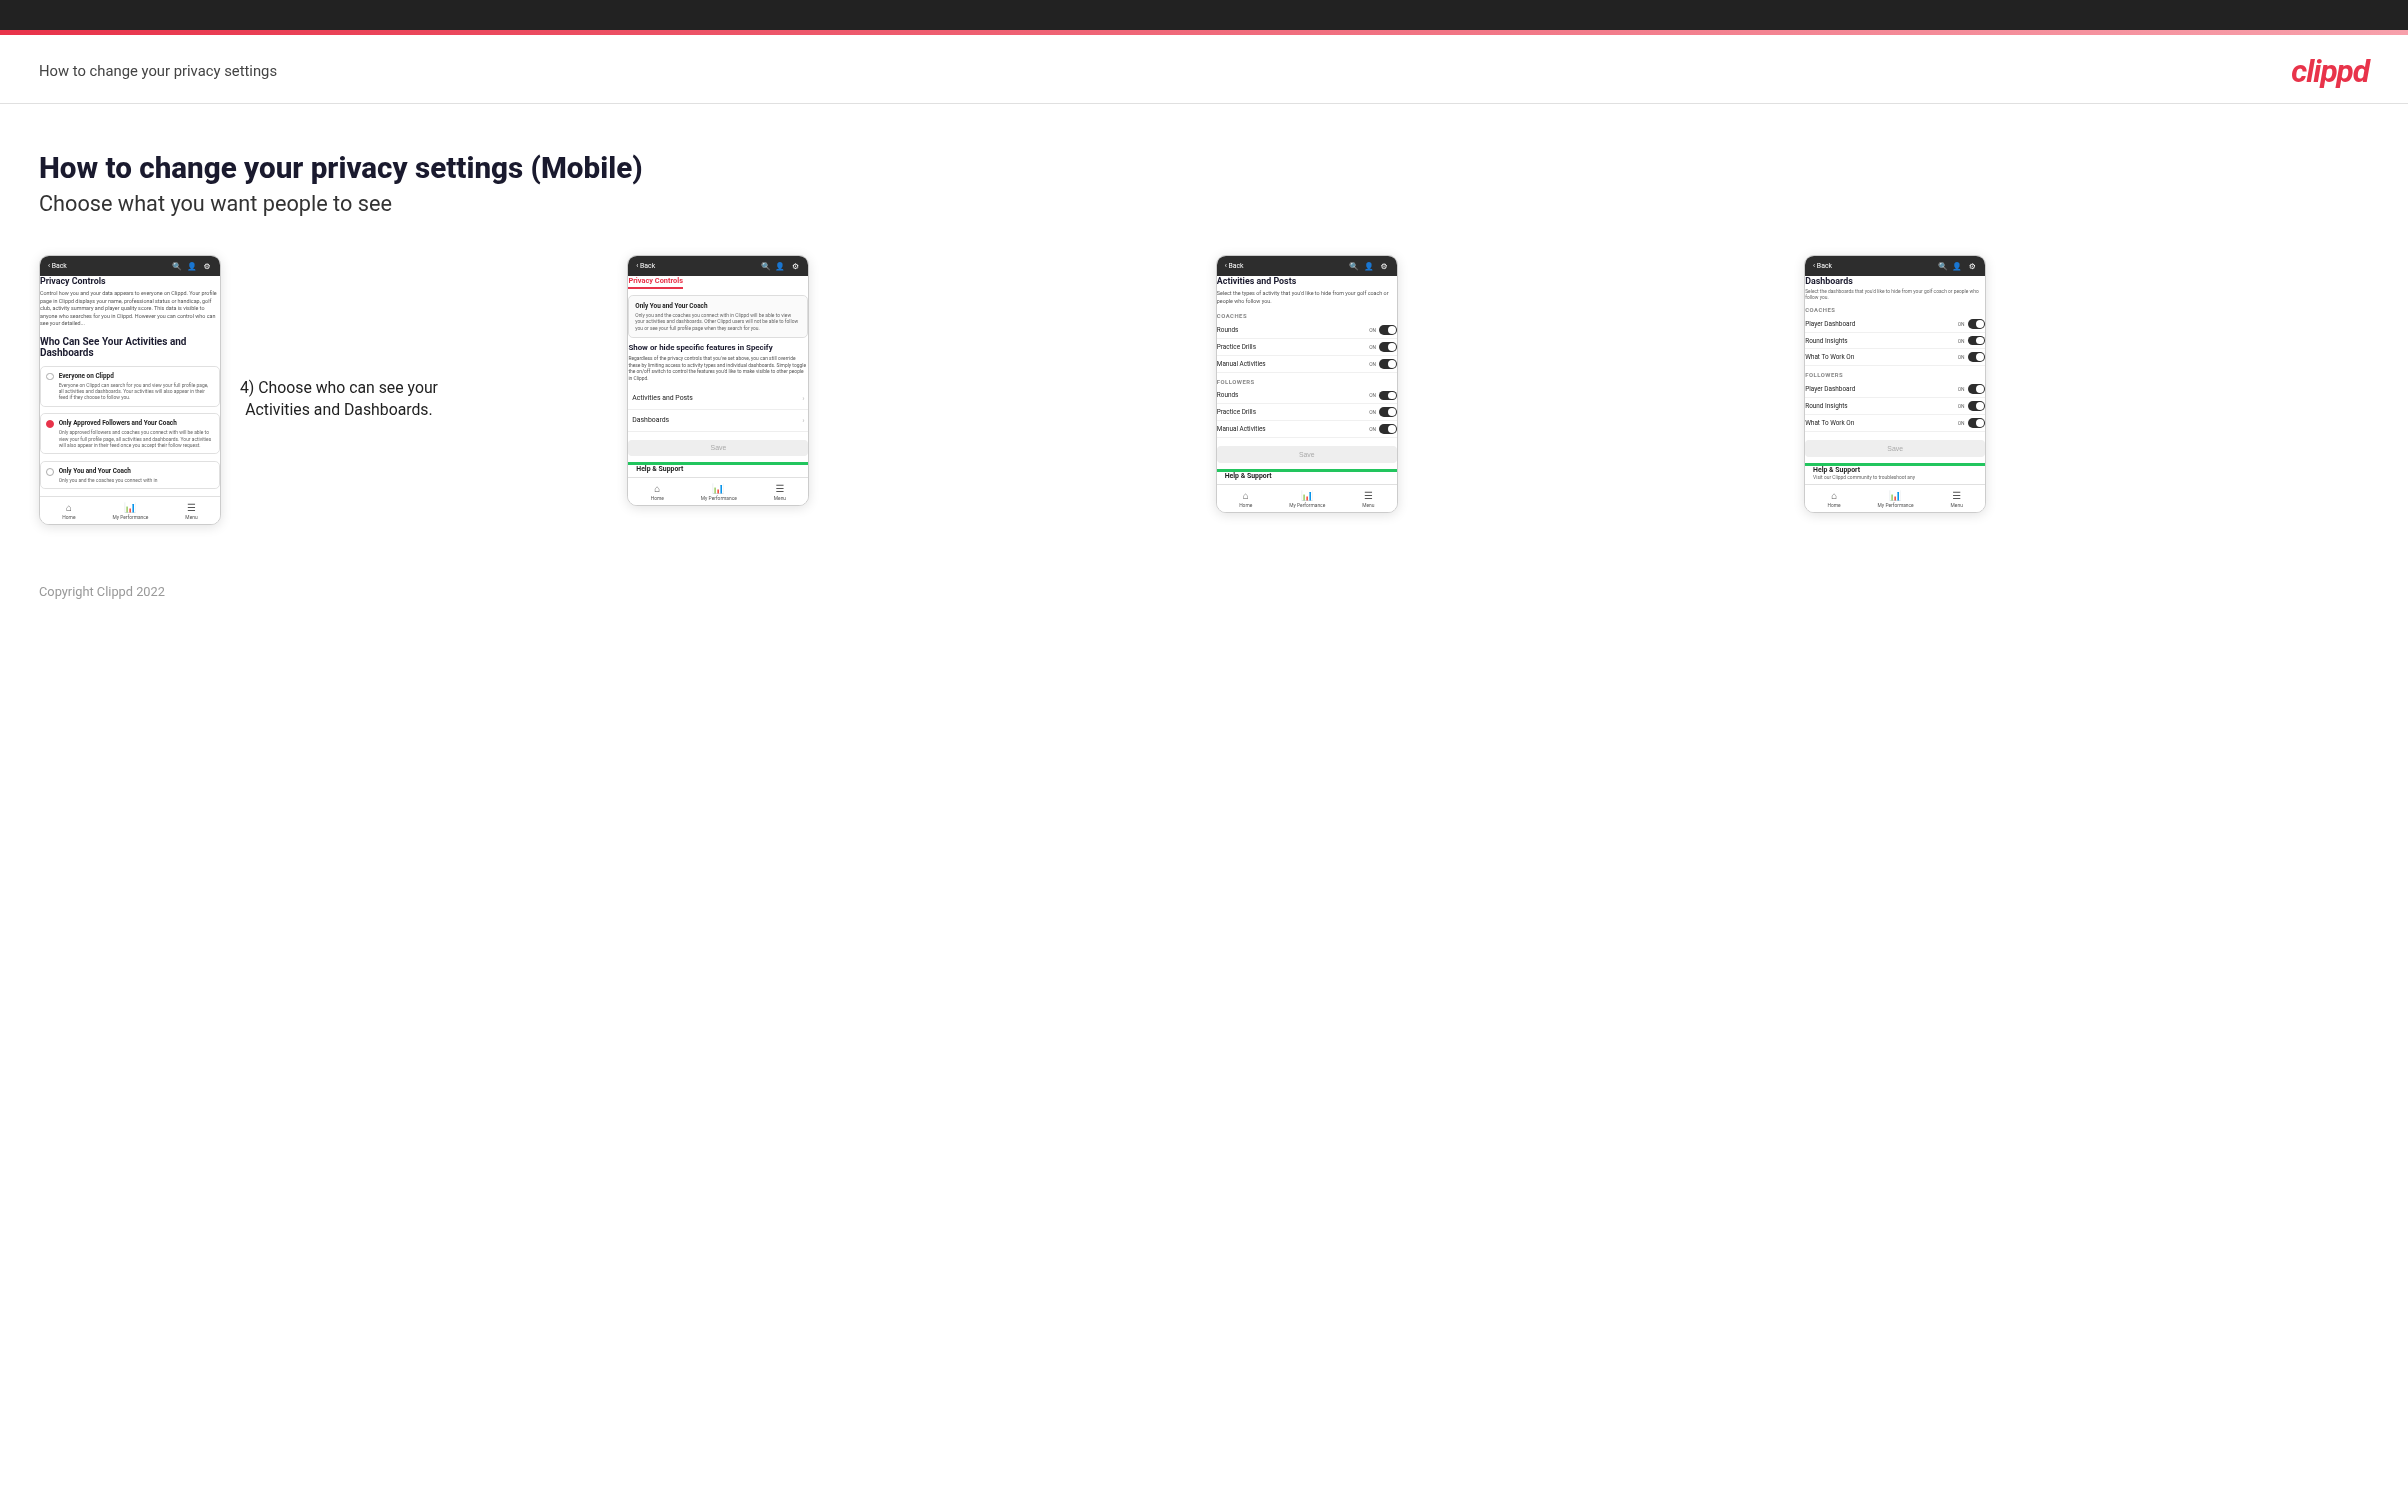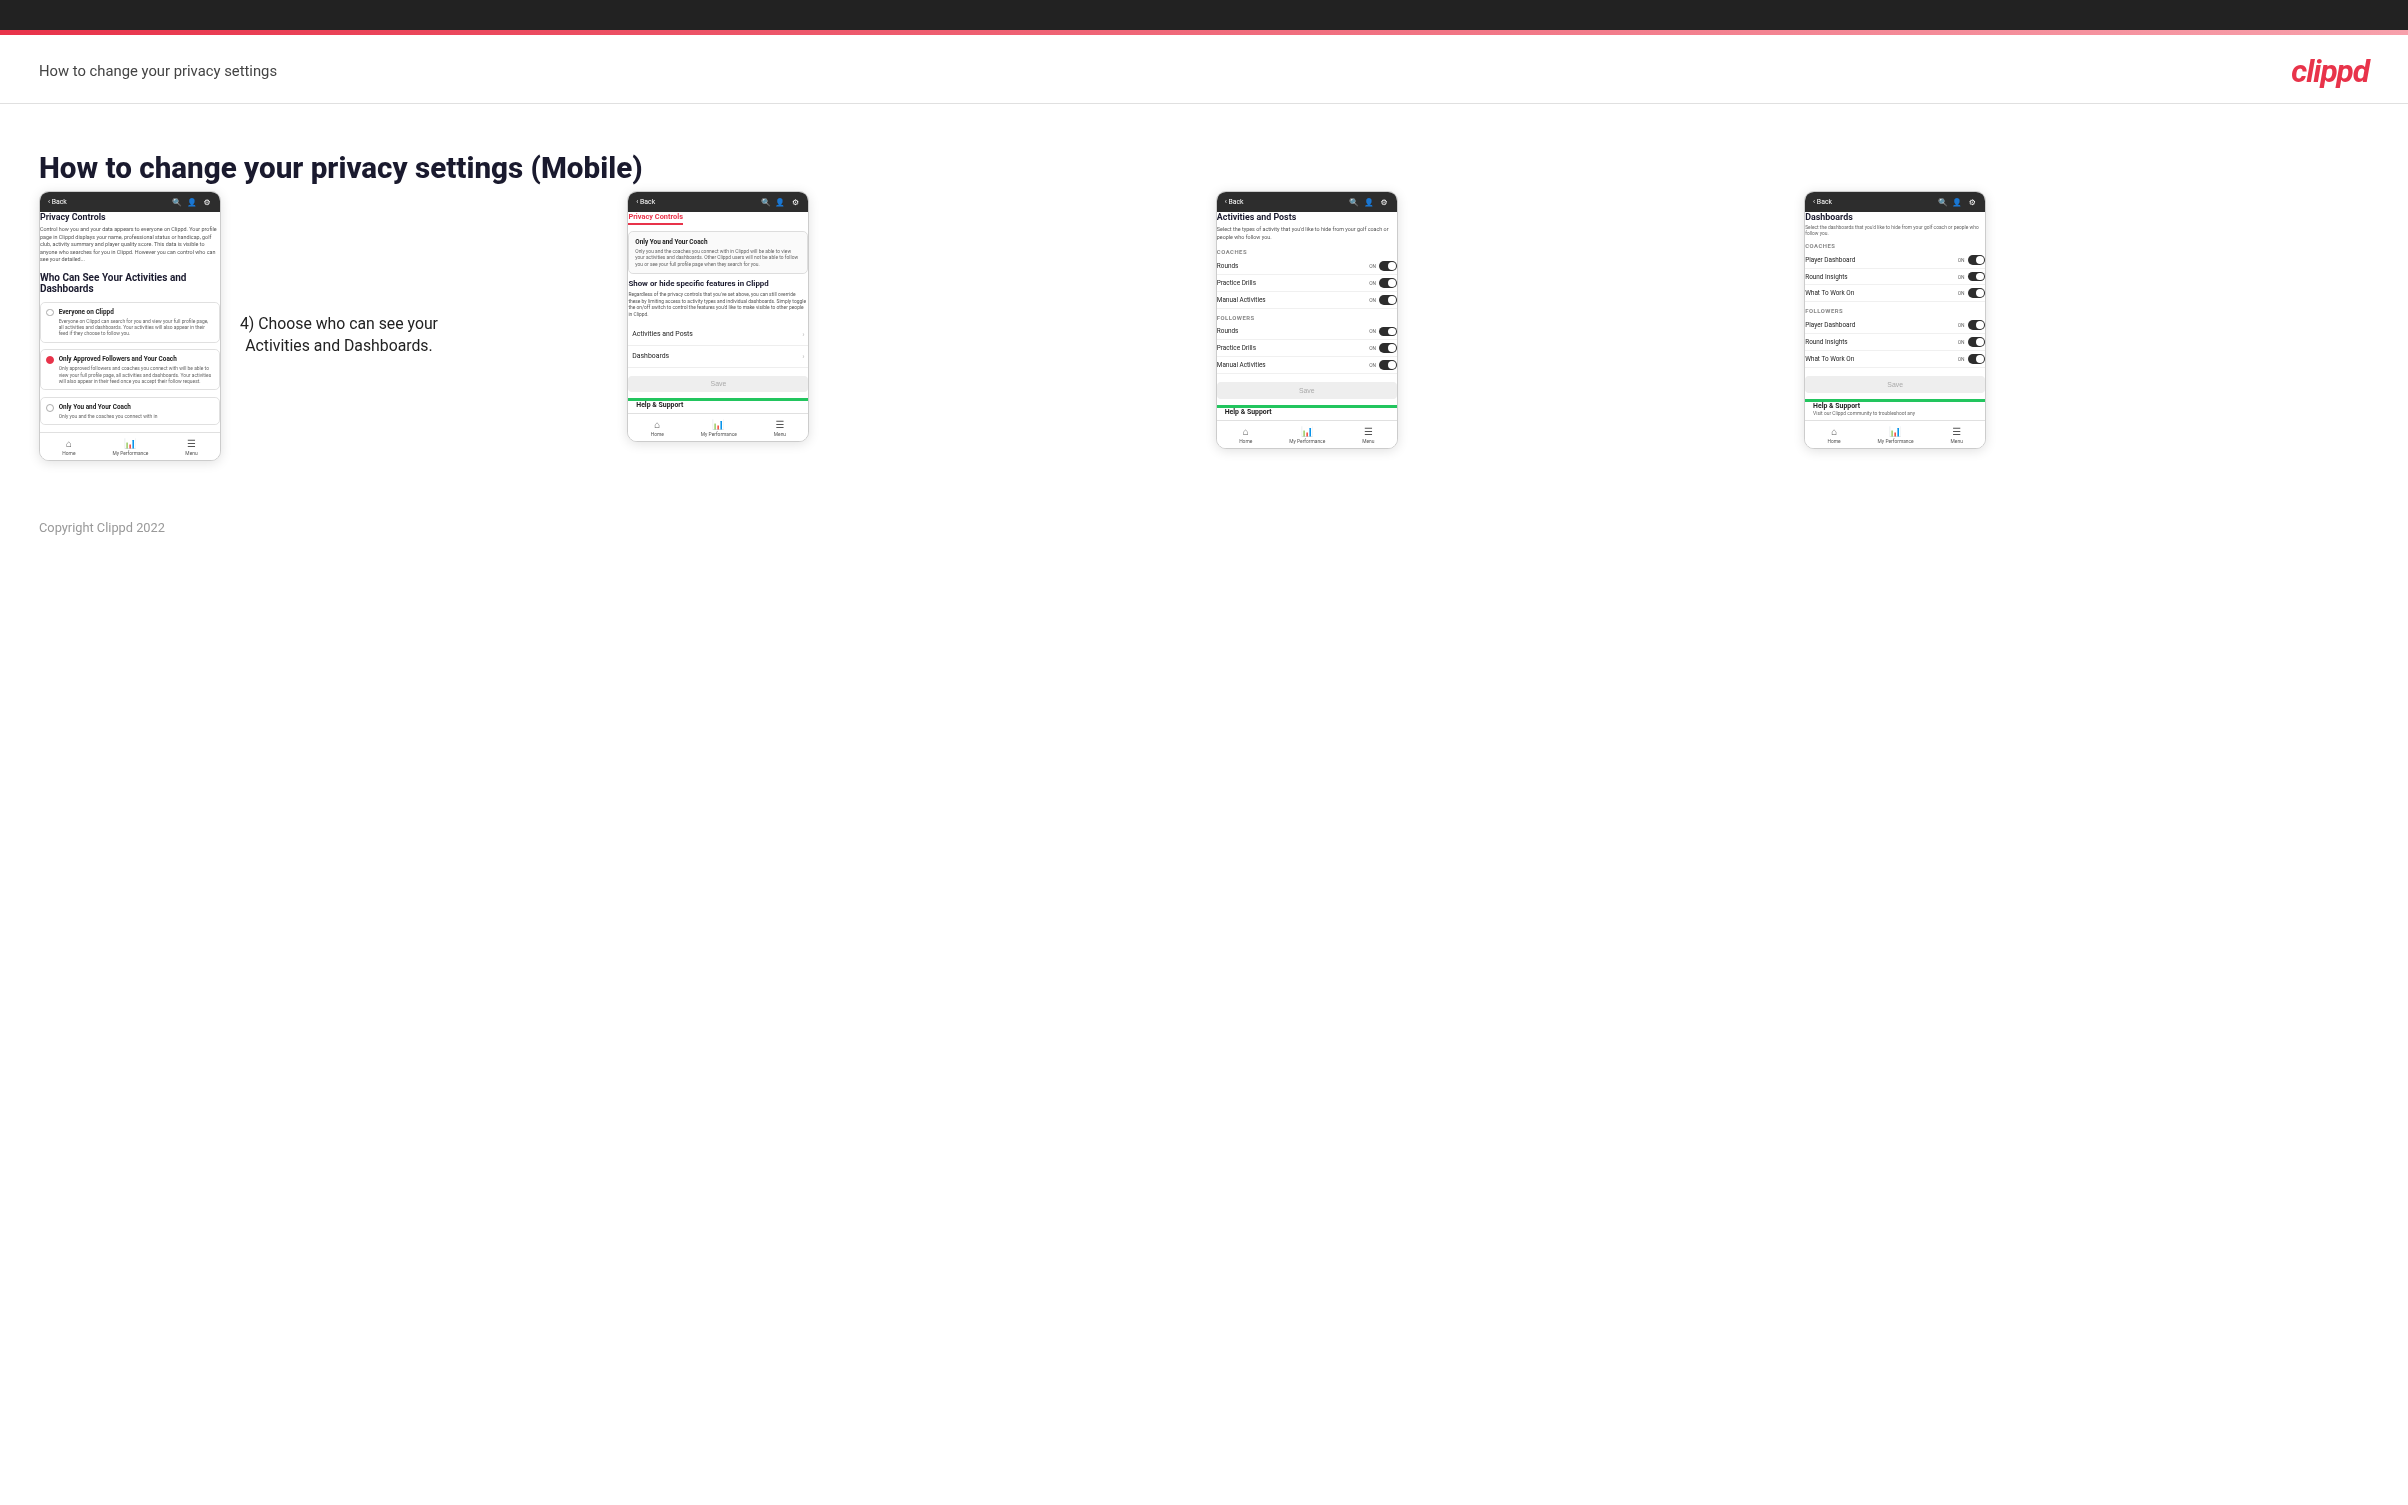--- a/index.html
+++ b/index.html
@@ -360,20 +360,21 @@
   <div class="top-bar-accent"></div>
 </div>
 
 <div class="header">
   <span class="header-title">How to change your privacy settings</span>
   <span class="logo">clippd</span>
 </div>
 
 <div class="main">
   <h1 class="page-heading">How to change your privacy settings (Mobile)</h1>
+  <p class="page-subheading">Choose what you want people to see</p>
 
   <div class="screens-row">
 
     <div class="screen-group">
       <div class="phone">
 
         <div class="phone-nav">
           <span class="back-btn">‹ Back</span>
           <div class="nav-icons">
             <span class="nav-icon">🔍</span>
@@ -441,21 +442,21 @@
           </div>
         </div>
         <div class="phone-body">
           <div class="privacy-tab">Privacy Controls</div>
 
           <div class="option-box">
             <div class="option-box-title">Only You and Your Coach</div>
             <div class="option-box-desc">Only you and the coaches you connect with in Clippd will be able to view your activities and dashboards. Other Clippd users will not be able to follow you or see your full profile page when they search for you.</div>
           </div>
 
-          <div class="feature-section-title">Show or hide specific features in Clippd</div>
+          <div class="feature-section-title">Show or hide specific features in Specify</div>
           <div class="feature-section-desc">Regardless of the privacy controls that you've set above, you can still override these by limiting access to activity types and individual dashboards. Simply toggle the on/off switch to control the features you'd like to make visible to other people in Clippd.</div>
 
           <div class="list-item-arrow">
             <span class="list-item-arrow-label">Activities and Posts</span>
             <span class="list-item-arrow-chevron">›</span>
           </div>
           <div class="list-item-arrow">
             <span class="list-item-arrow-label">Dashboards</span>
             <span class="list-item-arrow-chevron">›</span>
           </div>

